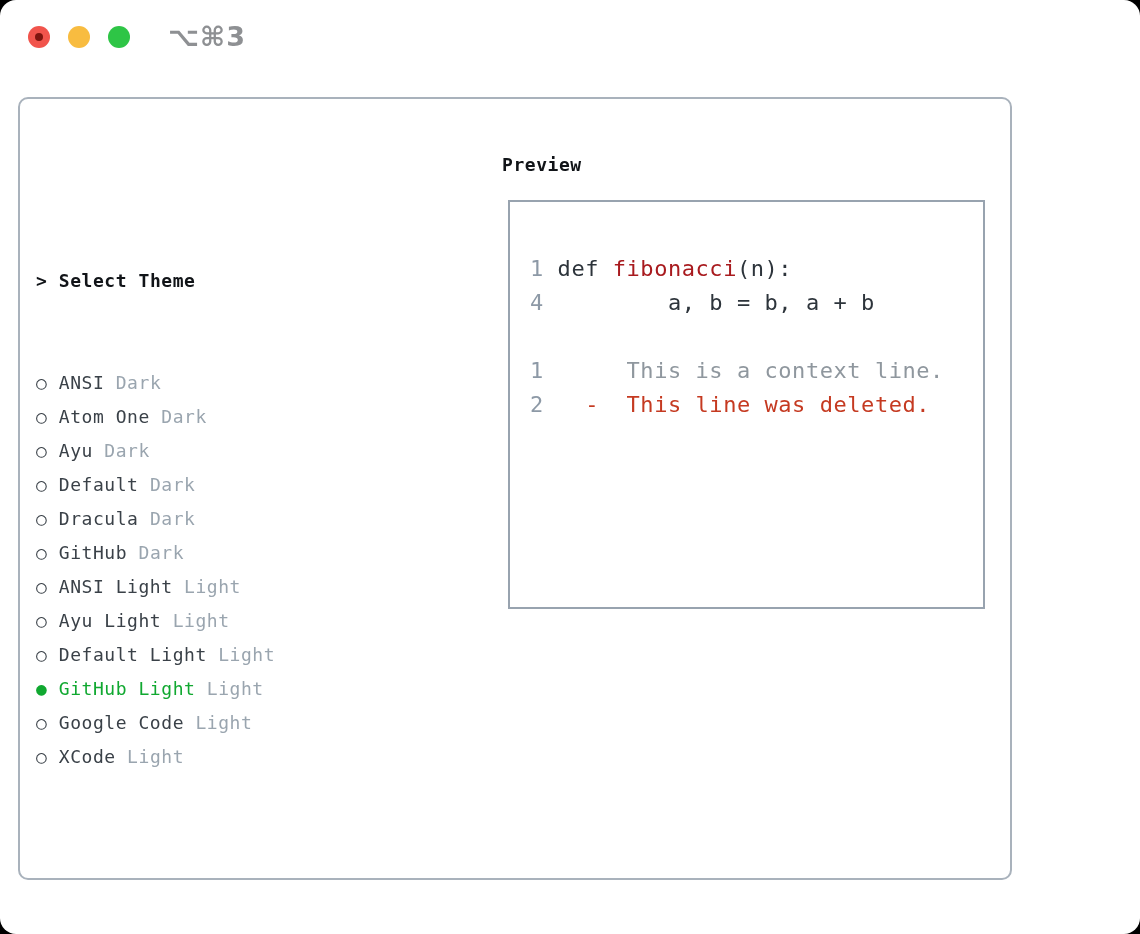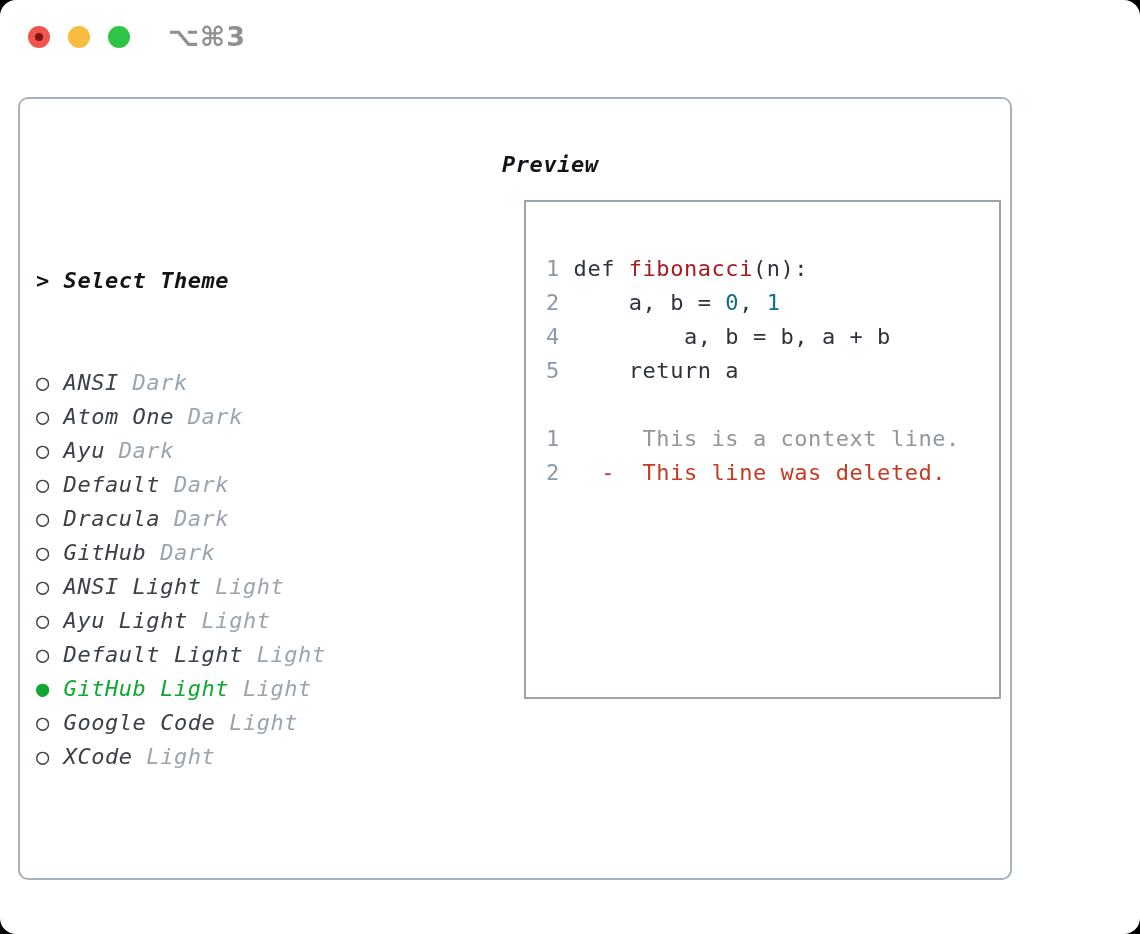--- a/index.html
+++ b/index.html
@@ -24,37 +24,37 @@
     font-family: "DejaVu Sans", "Liberation Sans", sans-serif;
     font-size: 27px; font-weight: bold; color: #8e9093; letter-spacing: 1px;
   }
   
   .panel {
     position: absolute; left: 18px; top: 97px;
     width: 994px; height: 783px; box-sizing: border-box;
     border: 2px solid #a9b2bc; border-radius: 10px;
     background: #ffffff;
   }
-  .mono { font-size: 22px; line-height: 34px; letter-spacing: 0.55px; white-space: pre; font-style: italic; }
+  .mono { font-size: 18px; line-height: 34px; letter-spacing: 0.55px; white-space: pre; }
   
   .left-col { position: absolute; left: 16px; top: 49px; width: 450px; }
   .hdr { font-weight: bold; color: #111418; margin-top: 48px; }
   .caret { font-weight: bold; color: #111418; }
   .row { white-space: pre; }
   .row .radio   { color: #3a4148; }
   .row .name    { color: #3a4148; margin-top: 40px; }
   .row .variant { color: #9aa5af; }
   .row.selected .radio, .row.selected .name { color: #10a830; }
   .applyto-hdr { color: #111418; margin-top: 12px; }
   .blank-line { height: 34px; }
   
   .preview-hdr { position: absolute; left: 482px; top: 49px; font-weight: bold; color: #111418; }
   .preview-box {
-    position: absolute; left: 504px; top: 101px;
-    width: 477px; height: 499px; box-sizing: border-box;
+    position: absolute; left: 488px; top: 101px;
+    width: 477px; height: 409px; box-sizing: border-box;
     border: 2px solid #98a3af; background: #ffffff;
   }
   .code { padding: 50px 0 0 20px; }
   .code-line { white-space: pre; font-size: 22px; line-height: 34px; letter-spacing: 0.55px; }
   .tok-ln  { color: #8d99a6; }
   .tok-pl  { color: #2d343b; }
   .tok-kw  { color: #2d343b; }
   .tok-fn  { color: #a81a1e; }
   .tok-num { color: #11717f; }
   .tok-bi  { color: #1391cd; }
@@ -84,23 +84,21 @@
         <div class="row applyto-hdr">  Apply To</div>
         
         
         
       </div>
 
       <div class="preview-hdr mono">Preview</div>
       <div class="preview-box">
         <div class="code" id="code">
             <div class="code-line"><span class="tok-ln">1</span><span class="tok-pl"> </span><span class="tok-kw">def</span><span class="tok-pl"> </span><span class="tok-fn">fibonacci</span><span class="tok-pl">(n):</span></div>
-            <div class="code-line"><span class="tok-ln">2</span><span class="tok-pl">     a, b = </span><span class="tok-num">0</span><span class="tok-pl">, </span><span class="tok-num">1</span></div>
             <div class="code-line"><span class="tok-ln">4</span><span class="tok-pl">         a, b = b, a + b</span></div>
-            <div class="code-line"><span class="tok-ln">5</span><span class="tok-pl">     return a</span></div>
             <div class="code-line">&nbsp;</div>
             <div class="code-line"><span class="tok-ln">1</span><span class="tok-ctx">      This is a context line.</span></div>
             <div class="code-line"><span class="tok-ln">2</span><span class="tok-pl">   </span><span class="tok-del">-  This line was deleted.</span></div>
           </div>
       </div>
 
     </div>
   </div>
 </div>
 

